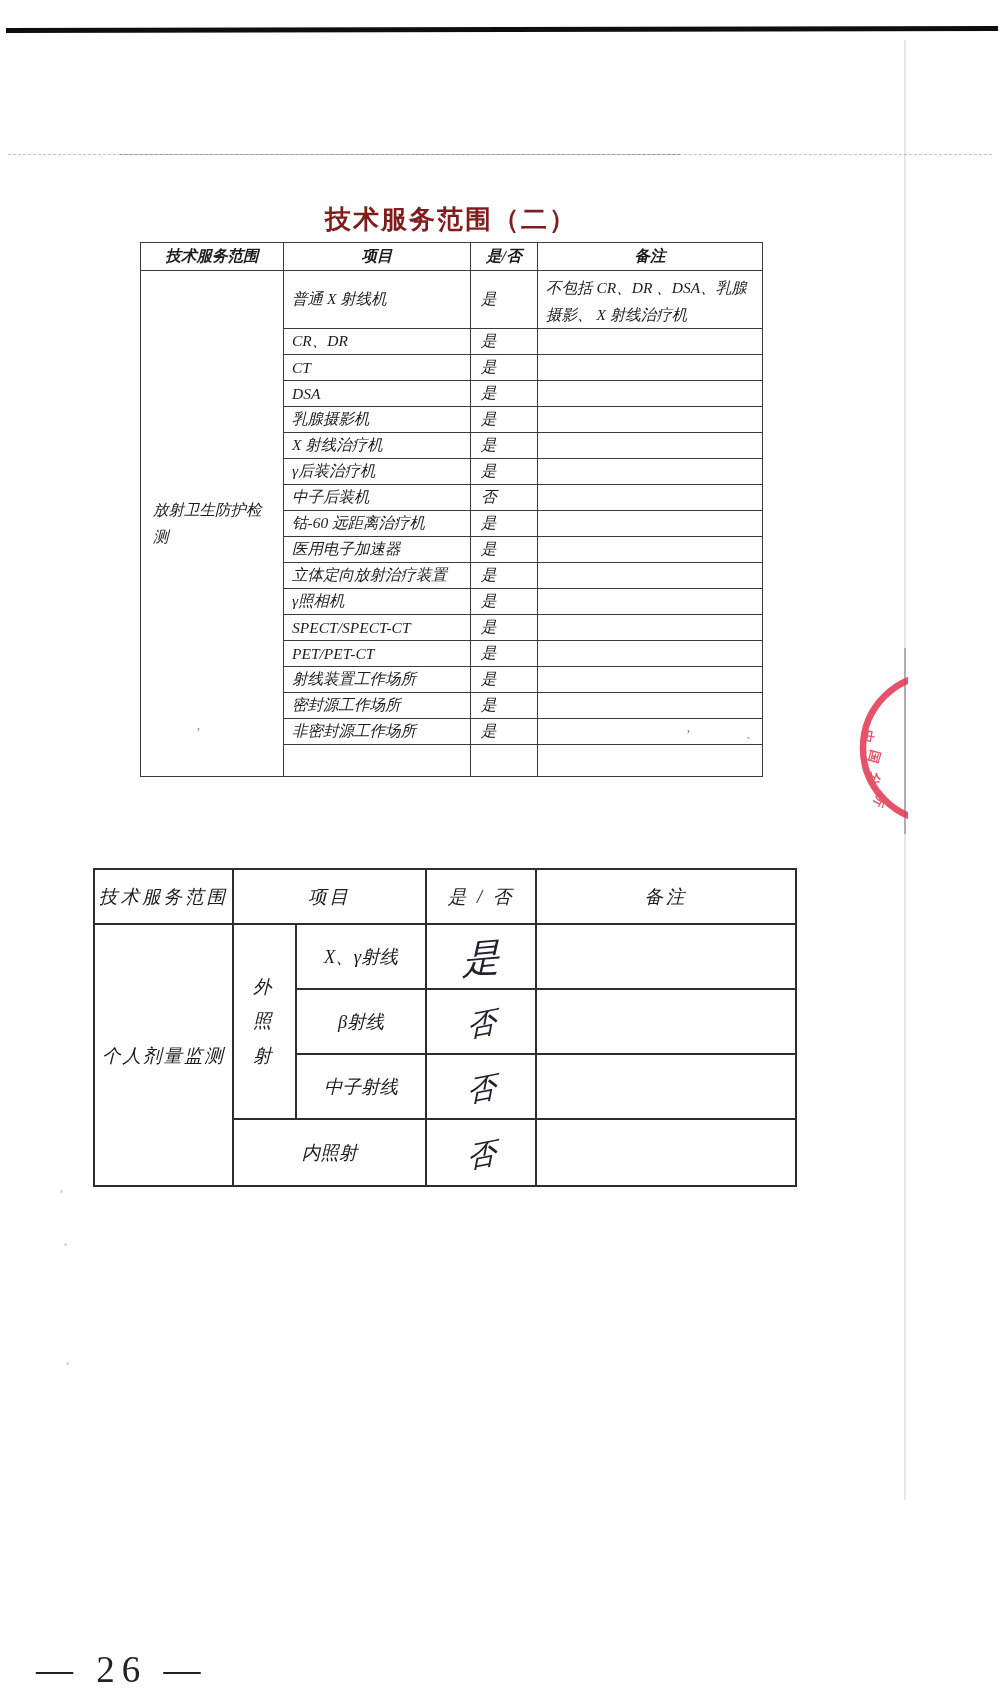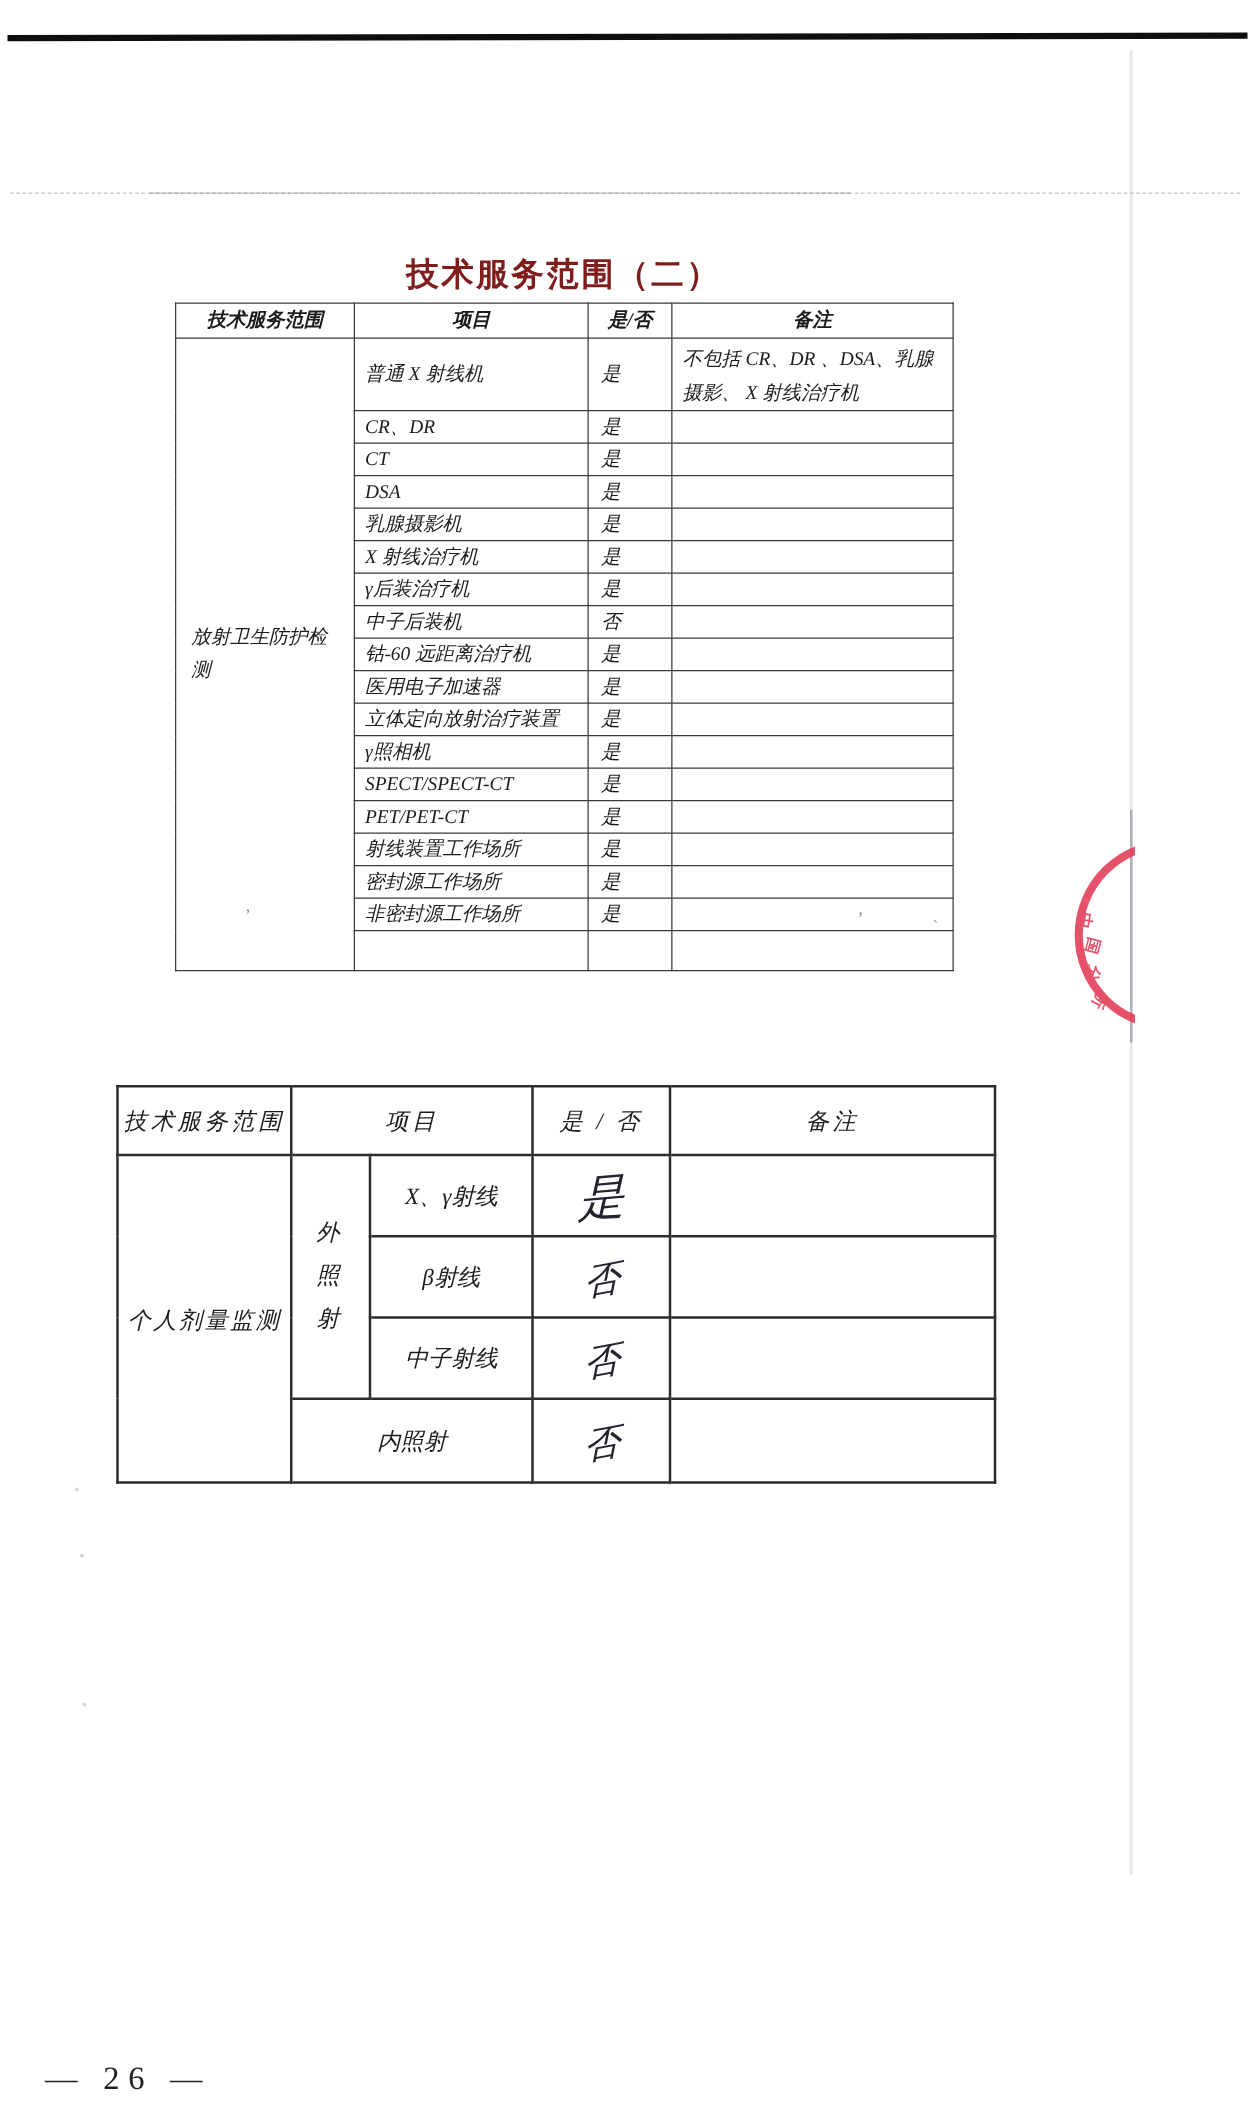--- a/index.html
+++ b/index.html
@@ -46,21 +46,21 @@
   #tbl3 td.cat3{letter-spacing:2px;border-radius:17px;}
 
   .hand{display:inline-block;font-size:29px;font-weight:400;color:#23232e;
         transform:rotate(-11deg) skewX(-9deg);margin-top:7px;}
   .hand.big{font-size:38px;transform:rotate(-5deg) skewX(-4deg);margin-top:4px;}
 
   
   .stamp{position:absolute;left:850px;top:672px;width:58px;height:150px;opacity:.88;}
   .stamp text{font-family:"Liberation Serif",serif;font-size:13px;font-weight:700;}
 
-  .page-num{position:absolute;left:36px;top:1648px;font-size:26px;letter-spacing:7px;color:#222;}
+  .page-num{position:absolute;left:36px;top:1648px;font-size:37px;letter-spacing:7px;color:#222;}
 
   .artifact{position:absolute;font-size:14px;color:#55555f;opacity:.7;}
   .speck{position:absolute;width:3px;height:3px;border-radius:50%;background:#8a8a93;opacity:.35;}
 </style>
 </head>
 <body>
 
 <div class="page">
 
   <div class="top-rule"></div>

